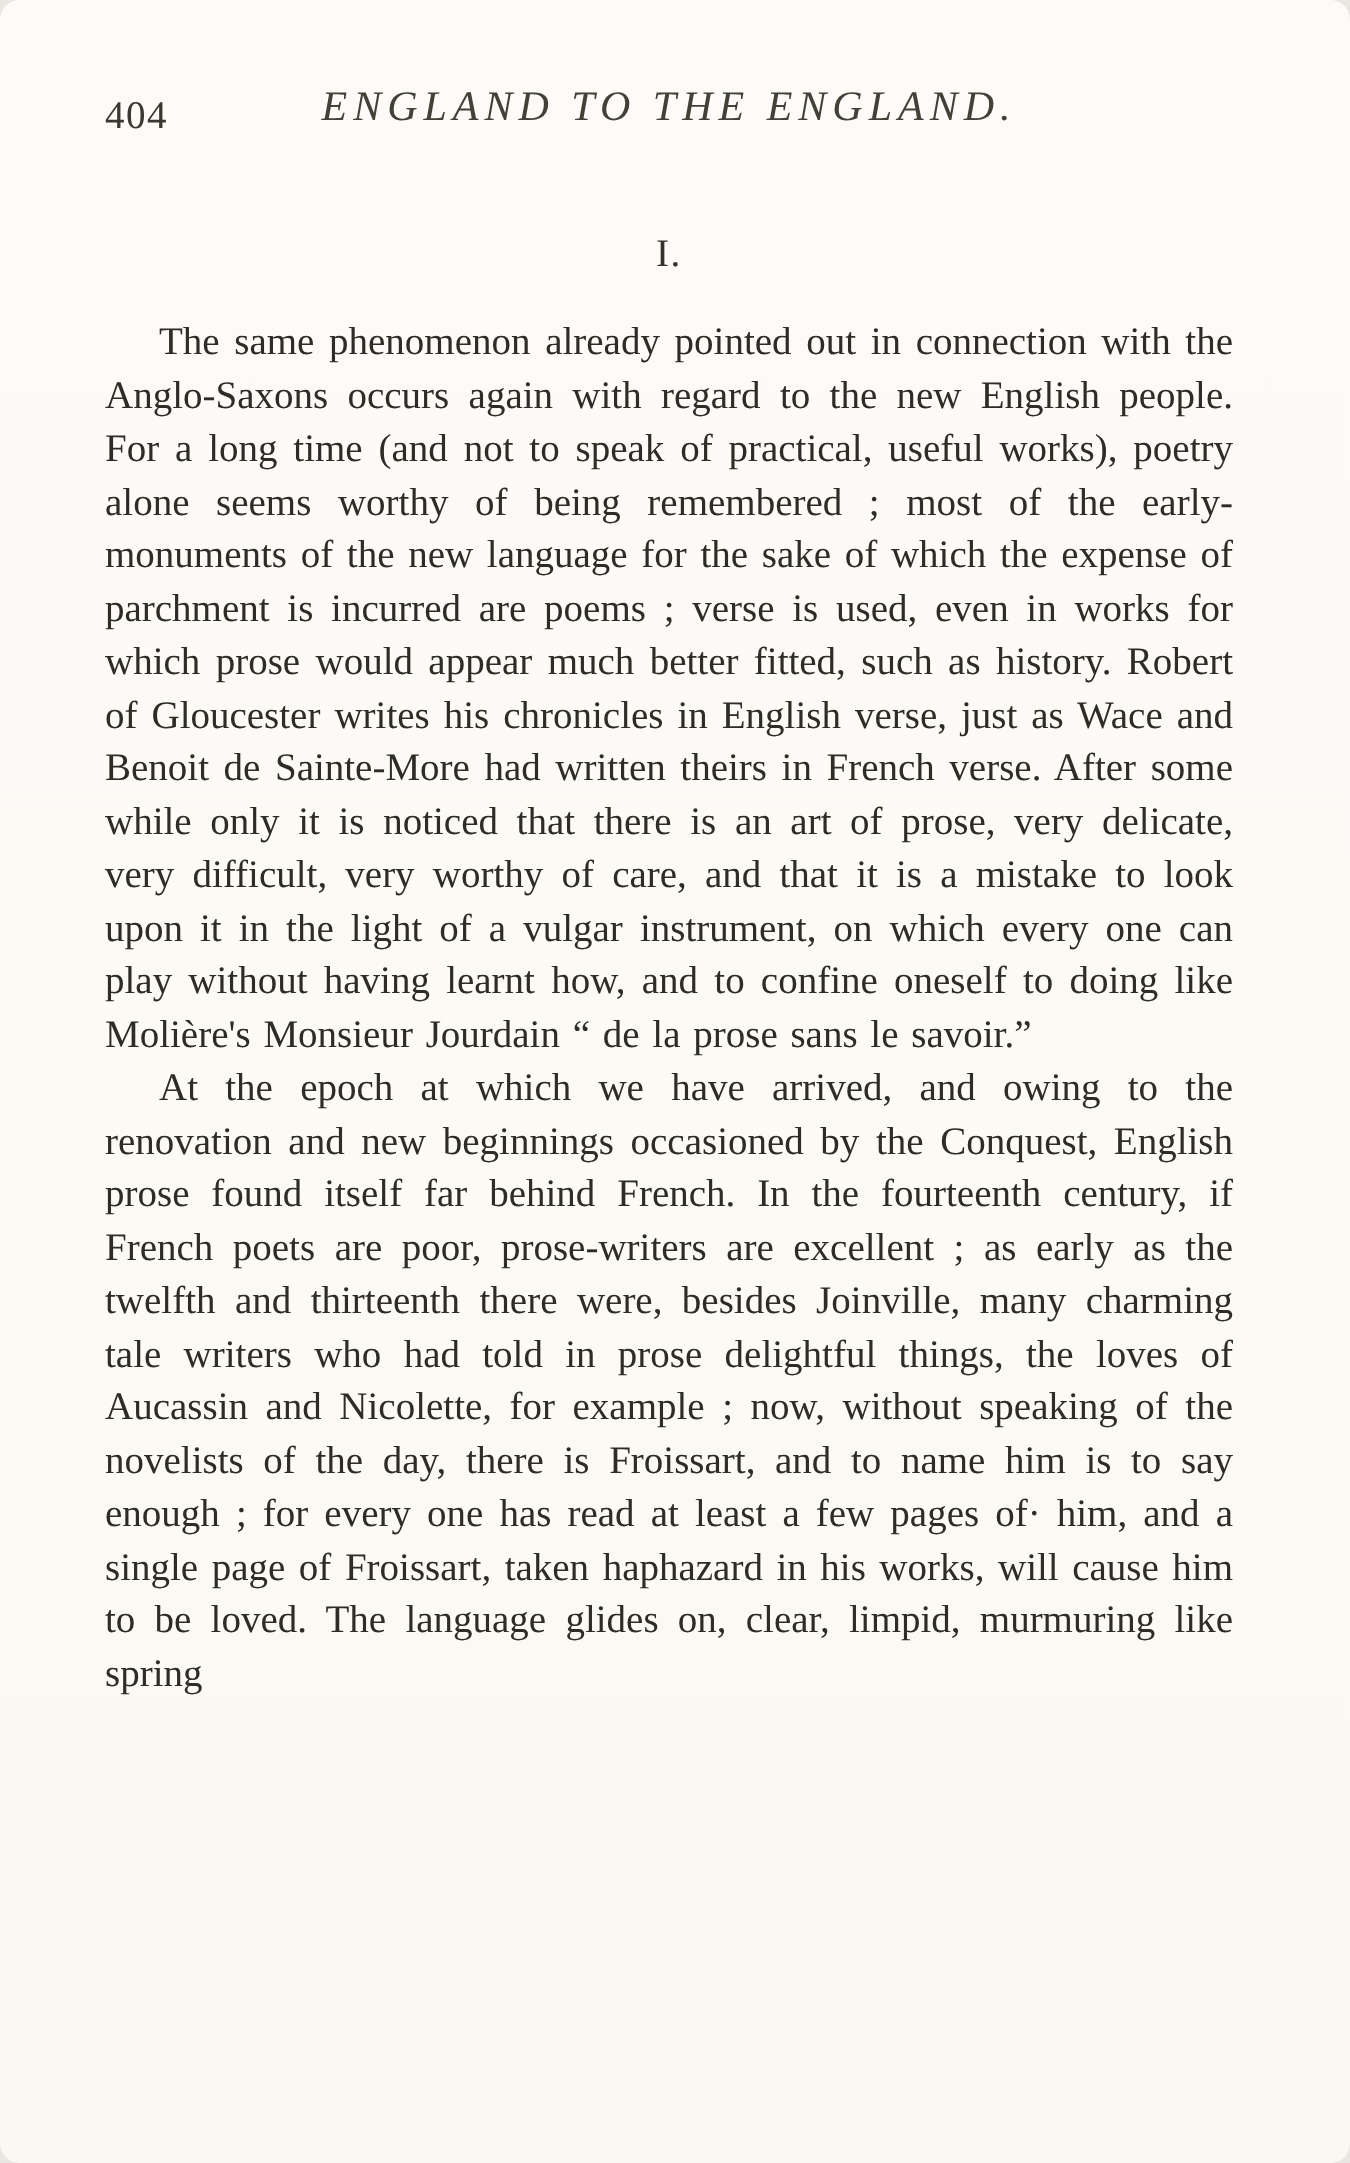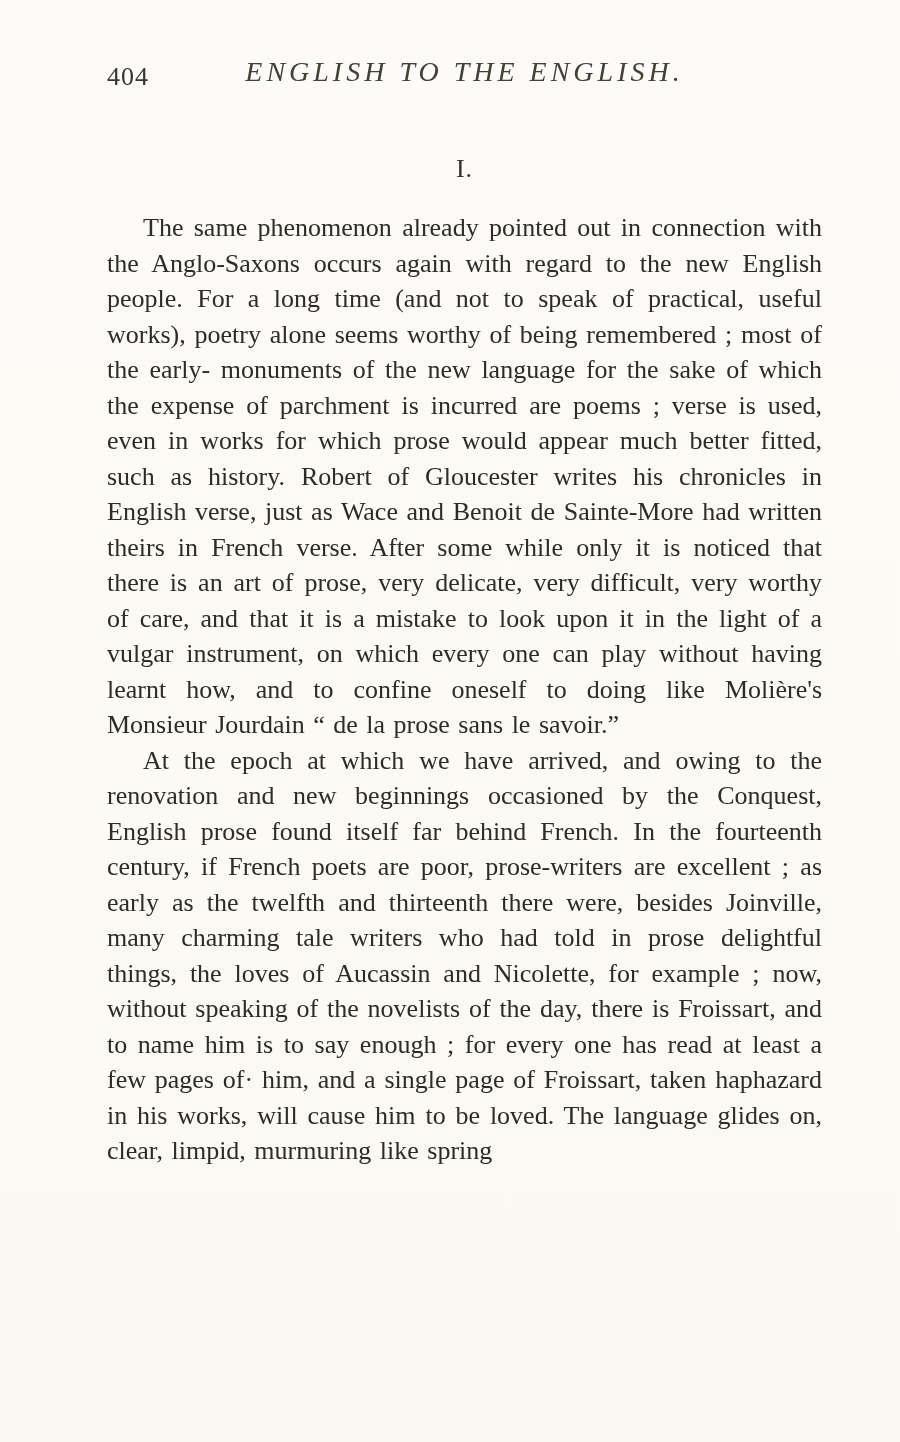--- a/index.html
+++ b/index.html
@@ -8,24 +8,25 @@
     background: #e9e7e2;
   }
   .page {
     position: relative;
     width: 900px;
     height: 1442px;
     margin: 0 auto;
     box-sizing: border-box;
     background: #fcfbf7;
     background-image: linear-gradient(180deg, #fcfbf7 0%, #fbfaf5 60%, #faf8f2 100%);
-    padding: 56px 78px 40px 107px;
+    padding: 56px 78px 40px 70px;
     font-family: "Liberation Serif", "DejaVu Serif", serif;
     color: #2f2b26;
     overflow: hidden;
+    border-radius: 13px;
   }
   .page-header {
     position: relative;
     height: 42px;
     margin-bottom: 34px;
   }
   .page-number {
     position: absolute;
     left: 0;
     top: 6px;
@@ -61,21 +62,21 @@
     color: #35322c;
   }
 </style>
 </head>
 <body>
 
 <div class="page">
 
   <div class="page-header">
     <span class="page-number">404</span>
-    <span class="running-title">ENGLISH TO THE ENGLISH.</span>
+    <span class="running-title">ENGLAND TO THE ENGLAND.</span>
   </div>
 
 
   <div class="section-heading">I.</div>
 
   <p class="body-text indent">The same phenomenon already pointed out in connection with the Anglo-Saxons occurs again with regard to the new English people.  For a long time (and not to speak of practical, useful works), poetry alone seems worthy of being remembered ;  most of the early- monuments of the new language for the sake of which the expense of parchment is incurred are poems ;  verse is used, even in works for which prose would appear much better fitted, such as history.  Robert of Gloucester writes his chronicles in English verse, just as Wace and Benoit de Sainte-More had written theirs in French verse. After some while only it is noticed that there is an art of prose, very delicate, very difficult, very worthy of care, and that it is a mistake to look upon it in the light of a vulgar instrument, on which every one can play without having learnt how, and to confine oneself to doing like Molière's Monsieur Jourdain “ de la prose sans le savoir.”</p>
 
   <p class="body-text indent">At the epoch at which we have arrived, and owing to the renovation and new beginnings occasioned by the Conquest, English prose found itself far behind French.  In the fourteenth century, if French poets are poor, prose-writers are excellent ; as early as the twelfth and thirteenth there were, besides Joinville, many charming tale writers who had told in prose delightful things, the loves of Aucassin and Nicolette, for example ;  now, without speaking of the novelists of the day, there is Froissart, and to name him is to say enough ; for every one has read at least a few pages of· him, and a single page of Froissart, taken haphazard in his works, will cause him to be loved.  The language glides on, clear, limpid, murmuring like spring</p>
 
 </div>

